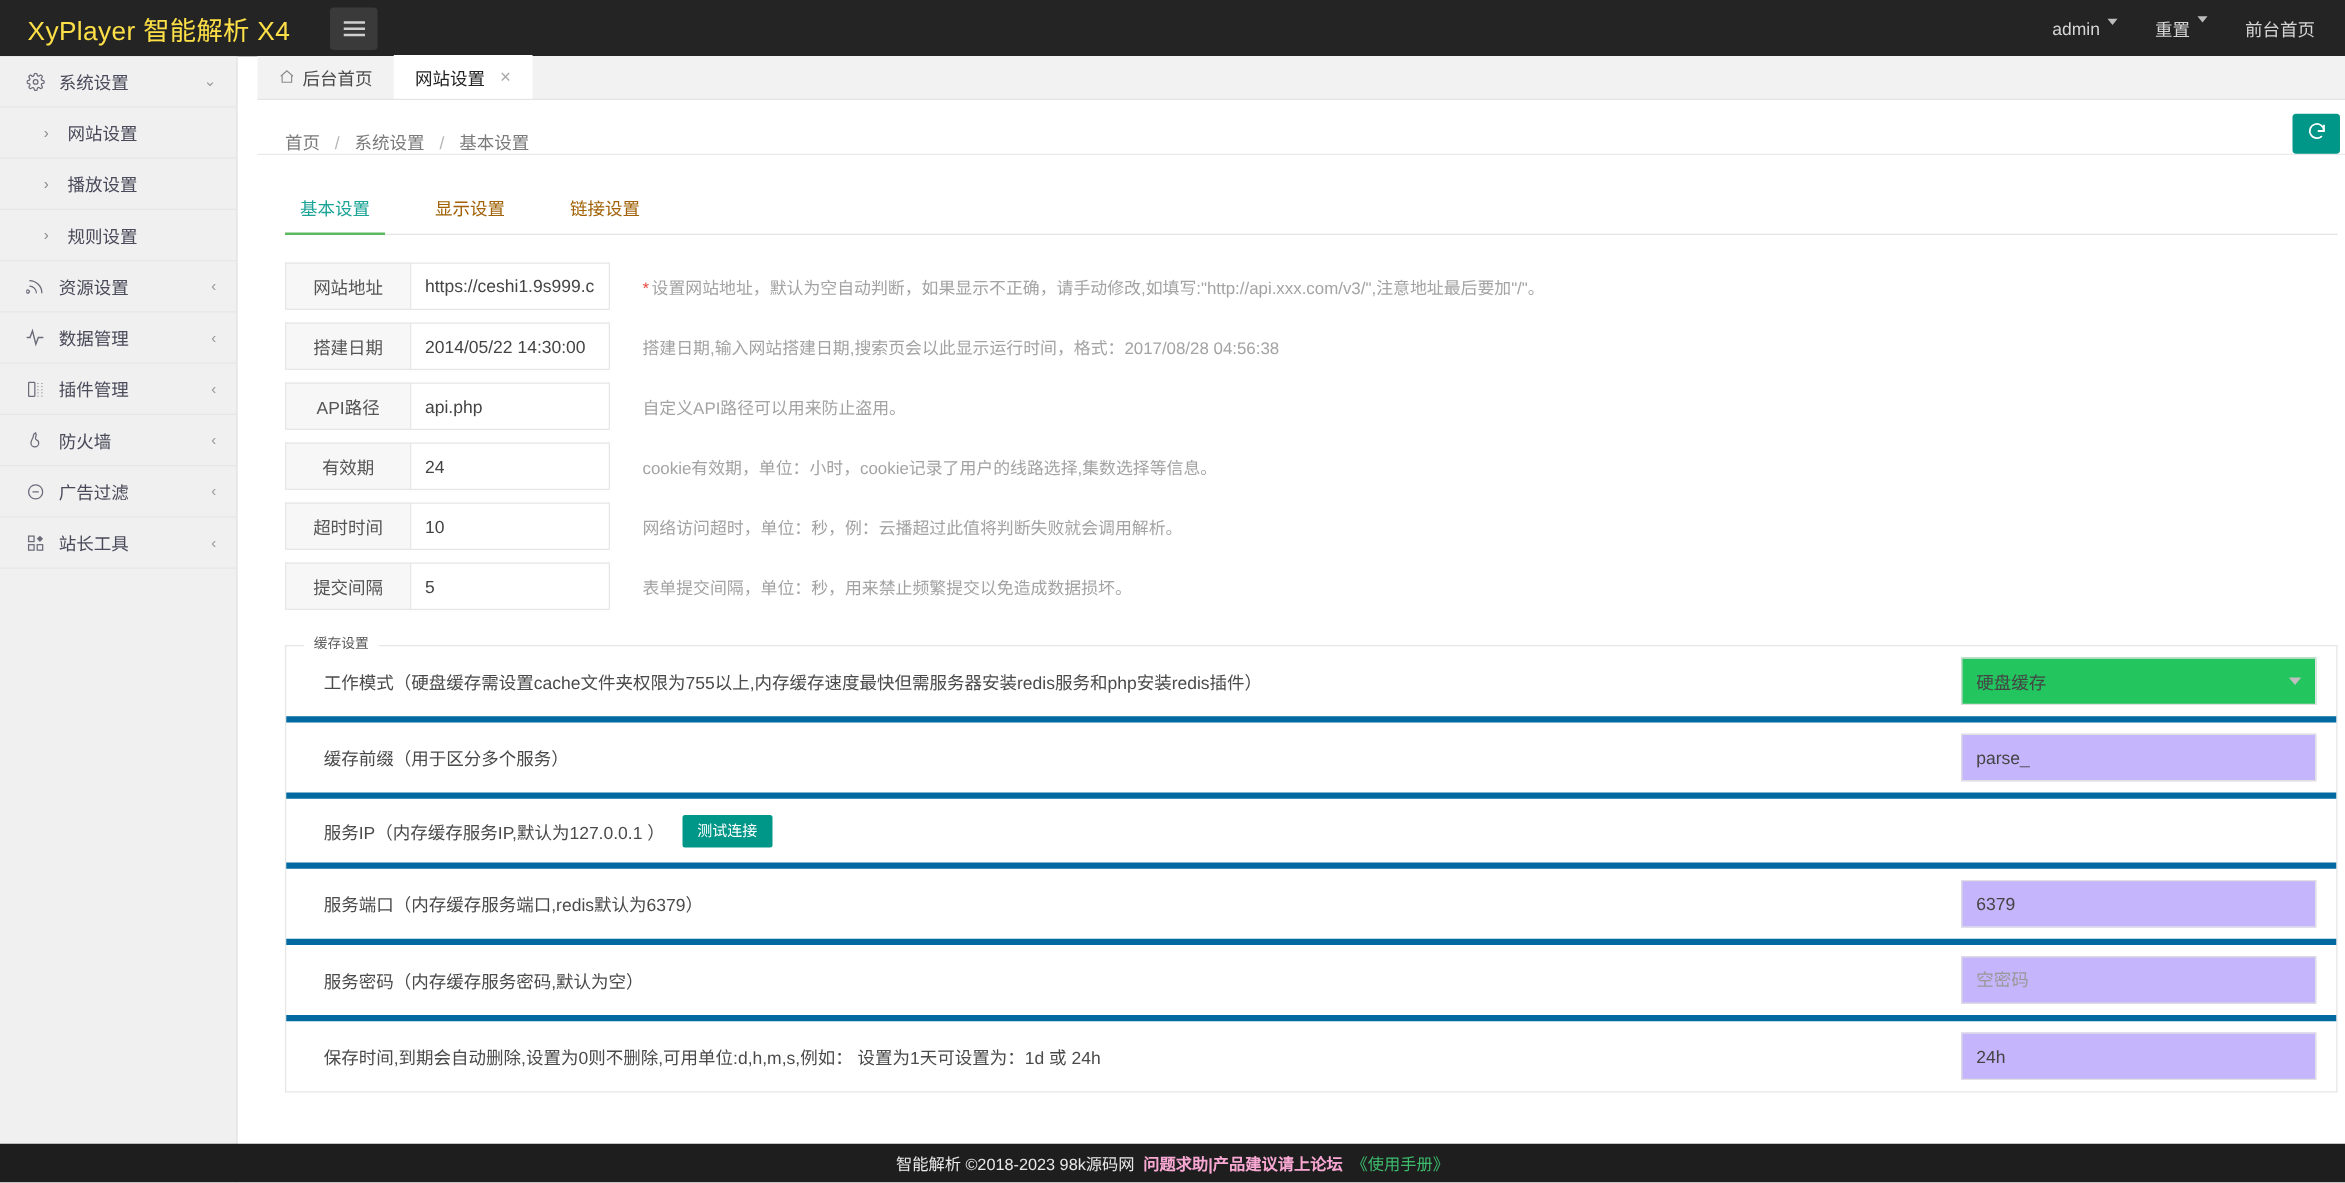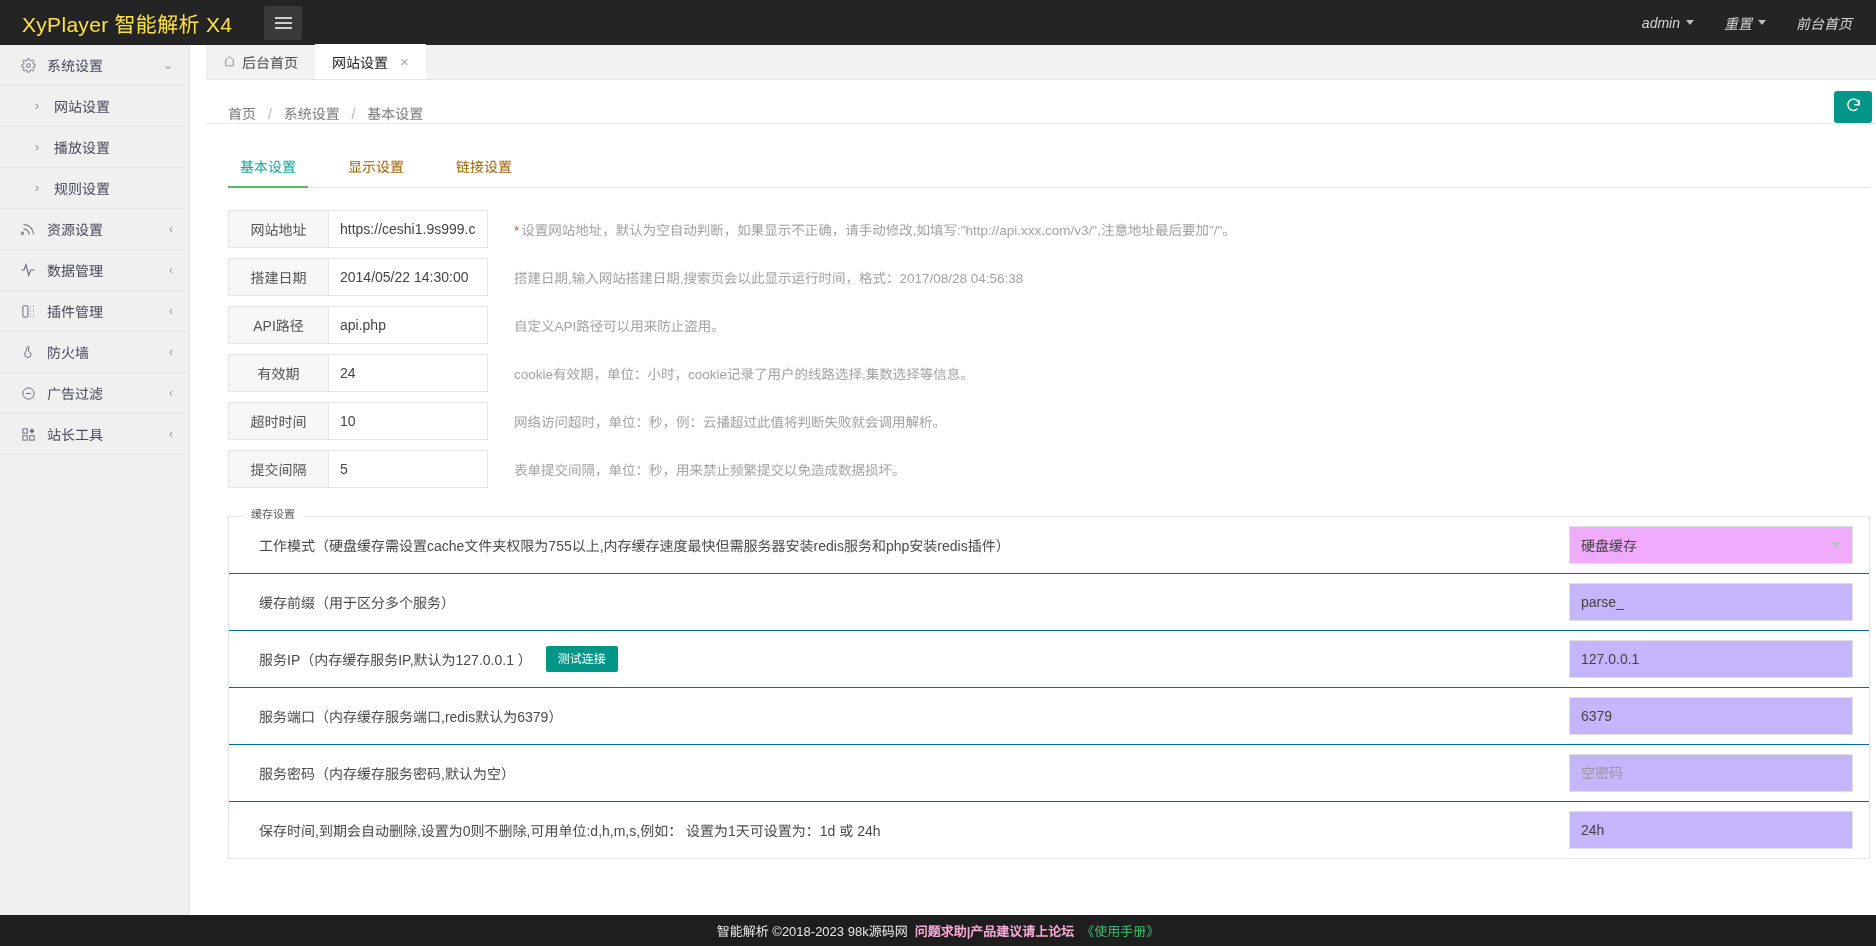--- a/index.html
+++ b/index.html
@@ -29,21 +29,21 @@
     border-radius: 3px; display: flex; flex-direction: column;
     align-items: center; justify-content: center; gap: 3px; cursor: pointer;
   }
   .hamburger span { display:block; width: 17px; height: 2px; background: #cfcfcf; }
   .topbar-right {
     margin-left: auto; display: flex; align-items: center;
     gap: 30px; padding-right: 24px;
   }
   .topbar-right .tb-item {
     color: #d6d6d6; font-size: 14px; cursor: pointer;
-    display: flex; align-items: center; gap: 6px; white-space: nowrap; font-style: italic;
+    display: flex; align-items: flex-start; gap: 6px; white-space: nowrap;
   }
   .caret-d {
     display:inline-block; width:0;height:0;
     border-left:4px solid transparent;border-right:4px solid transparent;
     border-top:5px solid #bdbdbd;
   }
 
   
   .sidebar {
     position: absolute; top: 45px; left: 0; width: 190px; height: 901px;
@@ -140,36 +140,36 @@
   .fset {
     margin: 28px 22px 0 22px; border: 1px solid #e6e6e6;
     padding: 0; position: relative;
   }
   .fset-legend {
     position: absolute; top: -12px; left: 14px; background: #fff;
     padding: 0 8px; font-size: 11px; color: #5a5a5a;
   }
   .crow {
     display: flex; align-items: center; min-height: 56px;
-    border-bottom: 1px solid #0369a1; padding: 9px 16px 9px 30px;
+    border-bottom: 5px solid #0369a1; padding: 9px 16px 9px 30px;
   }
   .crow:last-child { border-bottom: none; }
   .clabel {
     flex: 1 1 auto; font-size: 14px; color: #4a4a4a;
     display: flex; align-items: center; gap: 14px; padding-right: 16px;
   }
   .ctrl { flex: 0 0 284px; }
   .cinput {
     width: 284px; height: 38px; border: 1px solid #e0e0e0;
     padding: 0 11px; font-size: 14px; color: #444; background: #c4b5fd;
     font-family: inherit; outline: none;
   }
   .cinput::placeholder { color: #999; }
   .cselect {
-    width: 284px; height: 38px; border: 1px solid #e0e0e0; background: #f0abfc;
+    width: 284px; height: 38px; border: 1px solid #e0e0e0; background: #22c55e;
     display: flex; align-items: center; padding: 0 11px;
     font-size: 14px; color: #444; cursor: pointer;
   }
   .cselect .sel-caret {
     margin-left: auto; width:0;height:0;
     border-left:5px solid transparent;border-right:5px solid transparent;
     border-top:6px solid #bfbfbf;
   }
   .test-btn {
     background: #009688; color: #fff; font-size: 12px; border: none;
@@ -435,23 +435,20 @@
             <div class="ctrl">
               <input class="cinput" value="parse_" style="">
             </div>
           </div>
 
           <div class="crow">
             <div class="clabel">
               <span>服务IP（内存缓存服务IP,默认为127.0.0.1 ）</span>
               <button class="test-btn">测试连接</button>
             </div>
-            <div class="ctrl">
-              <input class="cinput" value="127.0.0.1" style="">
-            </div>
           </div>
 
           <div class="crow">
             <div class="clabel">服务端口（内存缓存服务端口,redis默认为6379）</div>
             <div class="ctrl">
               <input class="cinput" value="6379" style="">
             </div>
           </div>
 
           <div class="crow">

